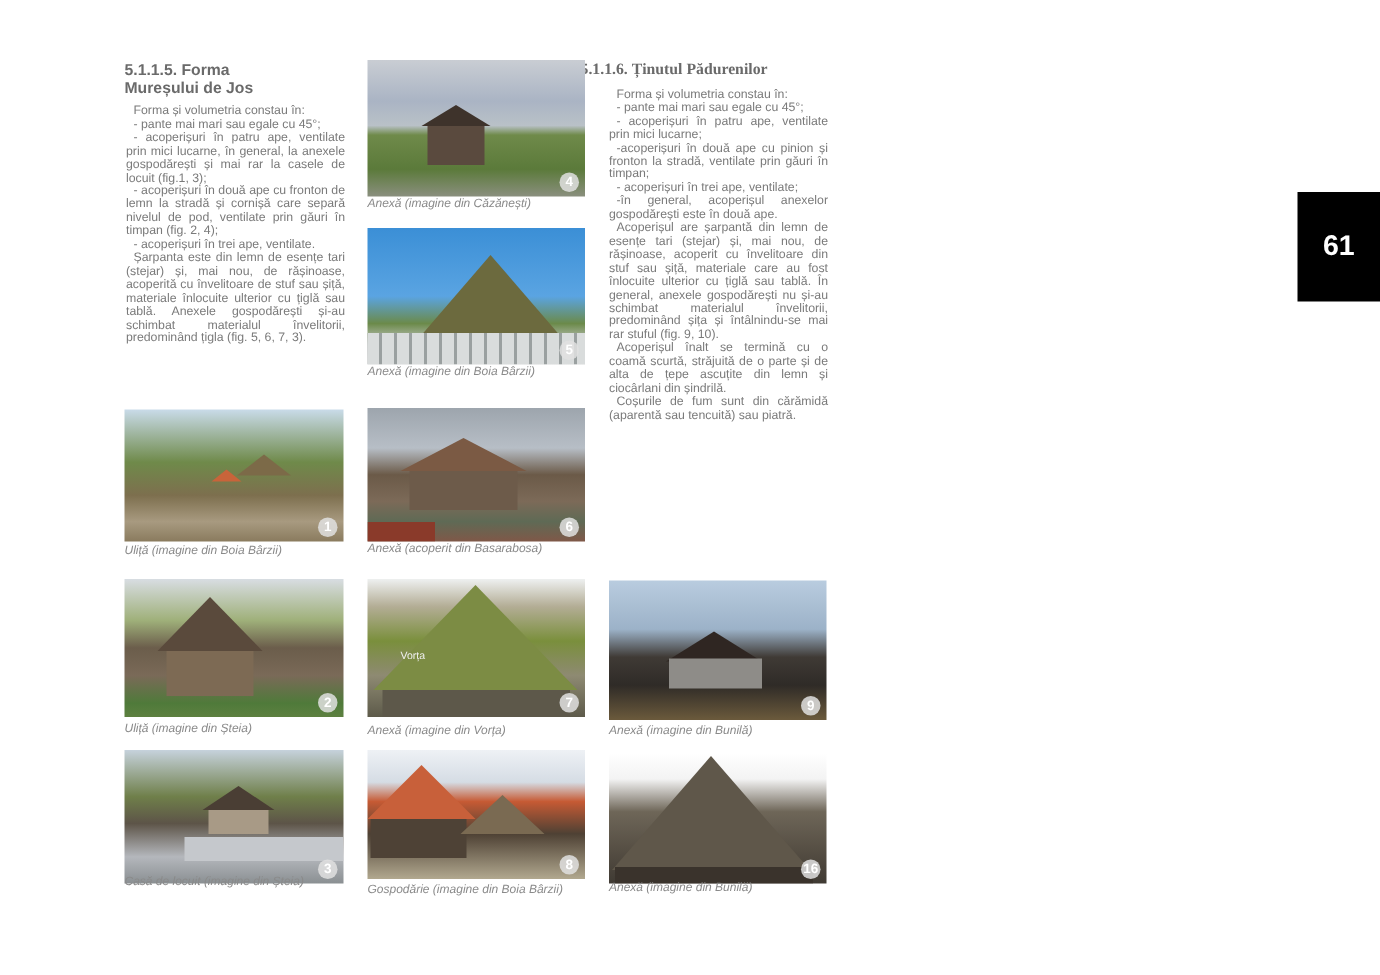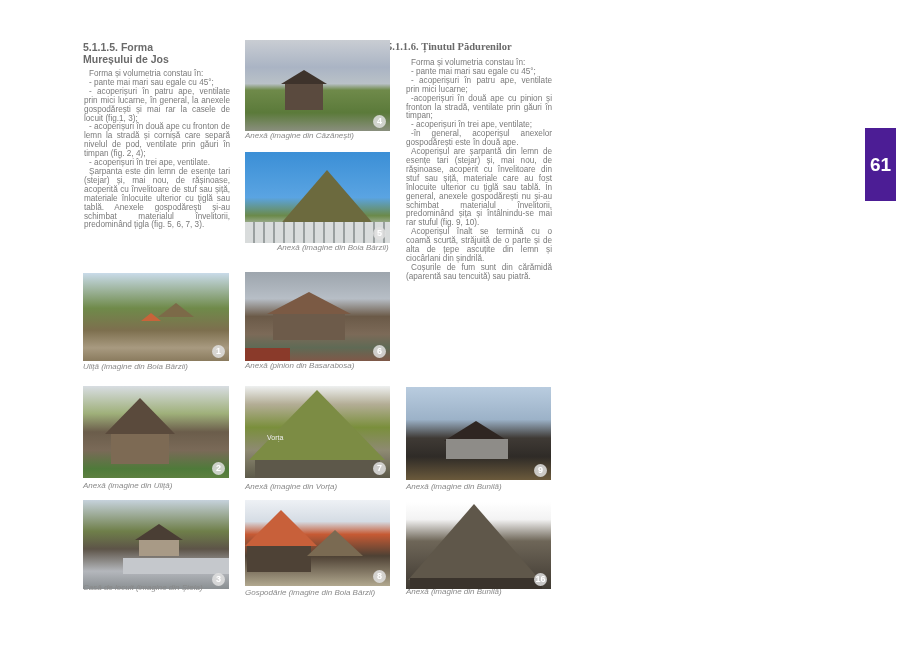--- a/index.html
+++ b/index.html
@@ -6,21 +6,21 @@
   body { width:920px; height:650px; background:#ffffff; position:relative; overflow:hidden;
          font-family:"Liberation Sans", sans-serif; color:#6d6d6d; }
   .title { position:absolute; font-weight:bold; color:#6a6a6a; font-size:10.5px; line-height:12px; }
   .para { position:absolute; font-size:8.2px; line-height:8.9px; color:#7a7a7a; text-align:justify; }
   .para p { margin:0; }
   .ind { text-indent:5px; }
   .photo { position:absolute; overflow:hidden; }
   .photo .badge { position:absolute; right:4px; bottom:3px; width:13px; height:13px; border-radius:50%;
          background:rgba(225,225,225,0.85); color:#ffffff; font-size:9px; line-height:13px; text-align:center; font-weight:bold; }
   .cap { position:absolute; font-size:8px; font-style:italic; color:#8a8a8a; white-space:nowrap; }
-  .pagetab { position:absolute; left:865px; top:128px; width:31px; height:73px; background:#4c1d95; }
+  .pagetab { position:absolute; left:865px; top:128px; width:55px; height:73px; background:#000000; }
   .pagetab span { position:absolute; left:0; right:0; top:26px; text-align:center; font-size:19px; font-weight:bold; color:#ffffff; }
   .overlay-txt { position:absolute; font-size:7px; color:#f0f0f0; }
 
   
   .p4 { left:245px; top:40px; width:145px; height:91px;
         background:linear-gradient(180deg,#c9cdd3 0%,#aab4c4 30%,#b9c1c7 48%,#6f8a4a 55%,#5b7a3a 80%,#8a8f7e 100%); }
   .p5 { left:245px; top:152px; width:145px; height:91px;
         background:linear-gradient(180deg,#3b8fd6 0%,#5aa4e2 50%,#6b8a4a 70%,#c7c9c8 85%,#e2e2e2 100%); }
   .p6 { left:245px; top:272px; width:145px; height:89px;
         background:linear-gradient(180deg,#9da5ad 0%,#b7bec6 30%,#6b5a48 50%,#7c6a58 70%,#5f6a55 85%,#7f5848 100%); }
@@ -81,43 +81,43 @@
   <div class="roof" style="left:36px; top:30px; border-width:0 23px 14px 23px; border-color:transparent transparent #3e332b transparent;"></div>
   <div class="badge">4</div>
 </div>
 <div class="cap" style="left:245px; top:131px;">Anexă  (imagine din Căzănești)</div>
 
 <div class="photo p5">
   <div class="roof" style="left:32px; top:18px; border-width:0 50px 58px 50px; border-color:transparent transparent #6c6a3e transparent;"></div>
   <div class="wall" style="left:0; top:70px; width:145px; height:21px; background:repeating-linear-gradient(90deg,#d9dcdc 0 8px,#9aa0a0 8px 10px);"></div>
   <div class="badge">5</div>
 </div>
-<div class="cap" style="left:245px; top:243px;margin-left:32px;">Anexă (imagine din Boia Bârzii)</div>
+<div class="cap" style="left:245px; top:243px;">Anexă (imagine din Boia Bârzii)</div>
 
 <div class="photo p6">
   <div class="roof" style="left:22px; top:20px; border-width:0 42px 22px 42px; border-color:transparent transparent #7b5a44 transparent;"></div>
   <div class="wall" style="left:28px; top:42px; width:72px; height:26px; background:#6d5b4a;"></div>
   <div class="wall" style="left:0; top:76px; width:45px; height:13px; background:#8a3a2a;"></div>
   <div class="badge">6</div>
 </div>
-<div class="cap" style="left:245px; top:361px;">Anexă (pinion din Basarabosa)</div>
+<div class="cap" style="left:245px; top:361px;">Anexă (acoperit din Basarabosa)</div>
 
 <div class="photo p1">
   <div class="roof" style="left:75px; top:30px; border-width:0 18px 14px 18px; border-color:transparent transparent #7c6a48 transparent;"></div>
   <div class="roof" style="left:58px; top:40px; border-width:0 10px 8px 10px; border-color:transparent transparent #c8643a transparent;"></div>
   <div class="badge">1</div>
 </div>
 <div class="cap" style="left:83px; top:362px;">Uliță  (imagine din Boia Bârzii)</div>
 
 <div class="photo p2">
   <div class="roof" style="left:22px; top:12px; border-width:0 35px 36px 35px; border-color:transparent transparent #5a4a3c transparent;"></div>
   <div class="wall" style="left:28px; top:48px; width:58px; height:30px; background:#7d6a54;"></div>
   <div class="badge">2</div>
 </div>
-<div class="cap" style="left:83px; top:481px;">Anexă (imagine din Uliță)</div>
+<div class="cap" style="left:83px; top:481px;">Uliță (imagine din Șteia)</div>
 
 <div class="photo p7">
   <div class="roof" style="left:4px; top:4px; border-width:0 68px 70px 68px; border-color:transparent transparent #7c8c44 transparent;"></div>
   <div class="wall" style="left:10px; top:74px; width:125px; height:18px; background:#5d584a;"></div>
   <div class="overlay-txt" style="left:22px; top:48px;">Vorța</div>
   <div class="badge">7</div>
 </div>
 <div class="cap" style="left:245px; top:482px;">Anexă (imagine din Vorța)</div>
 
 <div class="photo p9">

